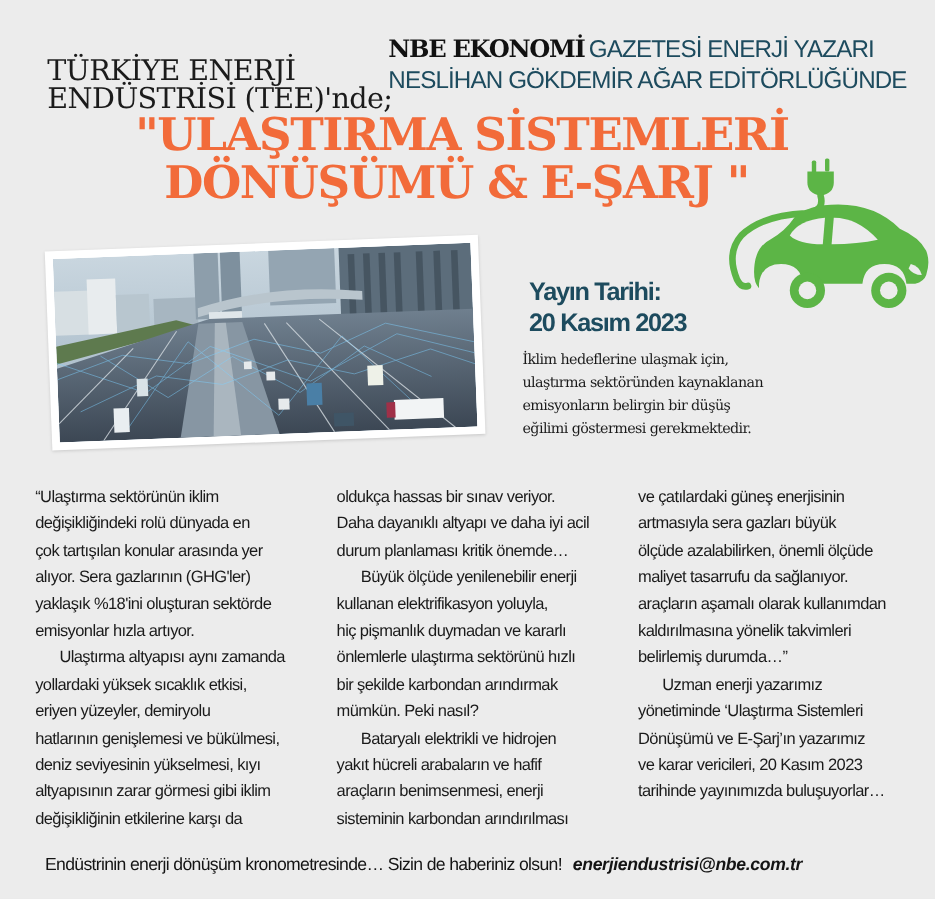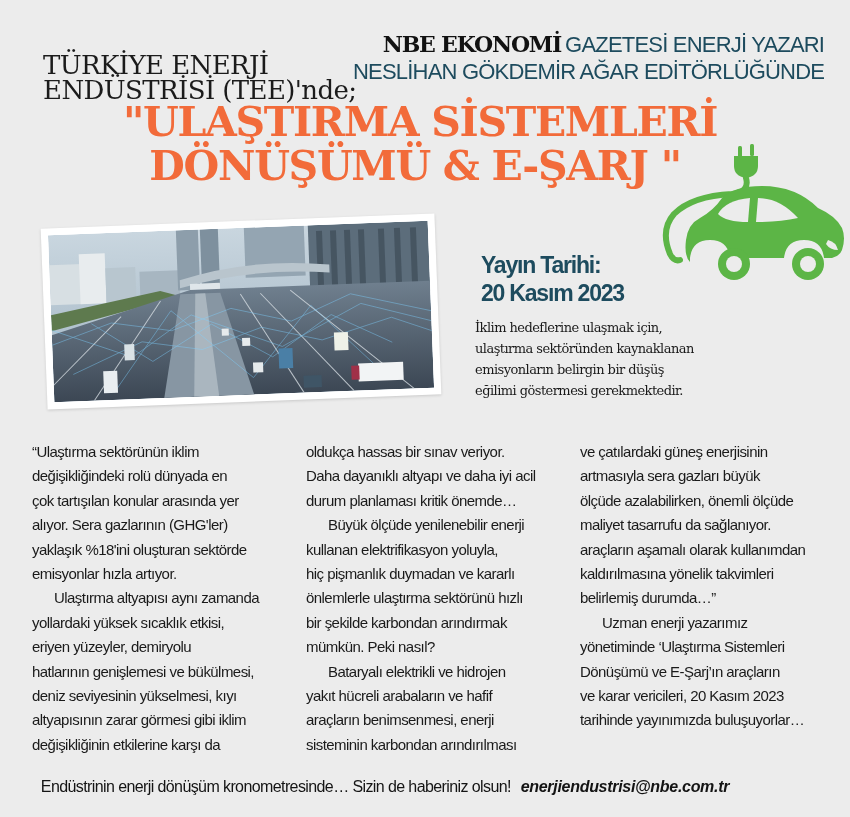--- a/index.html
+++ b/index.html
@@ -19,21 +19,20 @@
     letter-spacing: -0.6px;
     margin-top: 20px;
   }
   .hdr-left div { white-space: nowrap; }
 
   
   .hdr-right {
     position: absolute; left: 353px; top: 31px;
     font-size: 22px; line-height: 27px; color: #1d4b5e;
     letter-spacing: -0.8px;
-    text-align: right;
   }
   .hdr-right .row { white-space: nowrap; }
   .brand {
     font-family: "DejaVu Serif", serif; font-weight: bold;
     color: #111; font-size: 22px; letter-spacing: -1.2px;
     margin-right: 4px;
   }
   .hdr-right .lbl { font-family: "Liberation Sans", sans-serif; font-stretch: condensed; }
 
   
@@ -265,21 +264,21 @@
 <div class="col col3">
   <div>ve çatılardaki güneş enerjisinin</div>
   <div>artmasıyla sera gazları büyük</div>
   <div>ölçüde azalabilirken, önemli ölçüde</div>
   <div>maliyet tasarrufu da sağlanıyor.</div>
   <div>araçların aşamalı olarak kullanımdan</div>
   <div>kaldırılmasına yönelik takvimleri</div>
   <div>belirlemiş durumda…”</div>
   <div class="ind">Uzman enerji yazarımız</div>
   <div>yönetiminde ‘Ulaştırma Sistemleri</div>
-  <div>Dönüşümü ve E-Şarj’ın araçların</div>
+  <div>Dönüşümü ve E-Şarj’ın yazarımız</div>
   <div>ve karar vericileri, 20 Kasım 2023</div>
   <div>tarihinde yayınımızda buluşuyorlar…</div>
 </div>
 
 <div class="footer">
   <span>Endüstrinin enerji dönüşüm kronometresinde… Sizin de haberiniz olsun!</span>
   <span class="email">enerjiendustrisi@nbe.com.tr</span>
 </div>
 
 </body></html>

